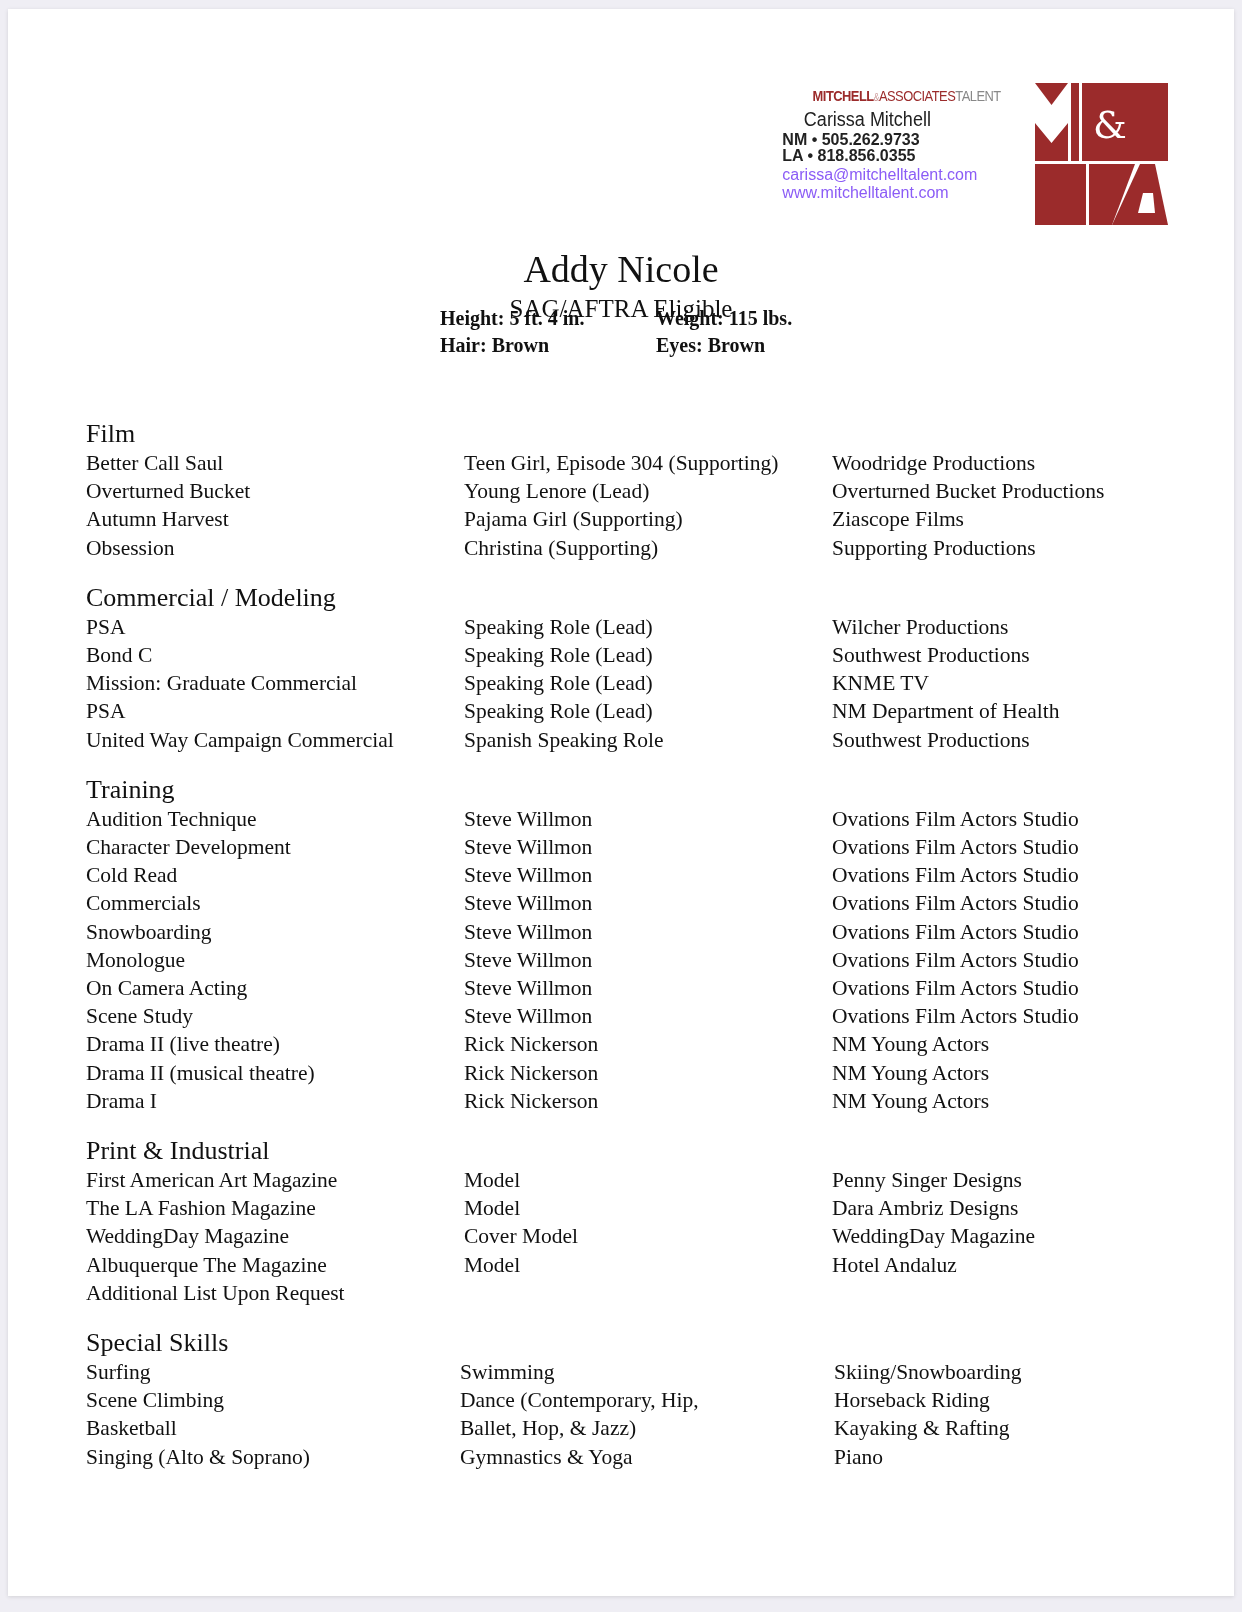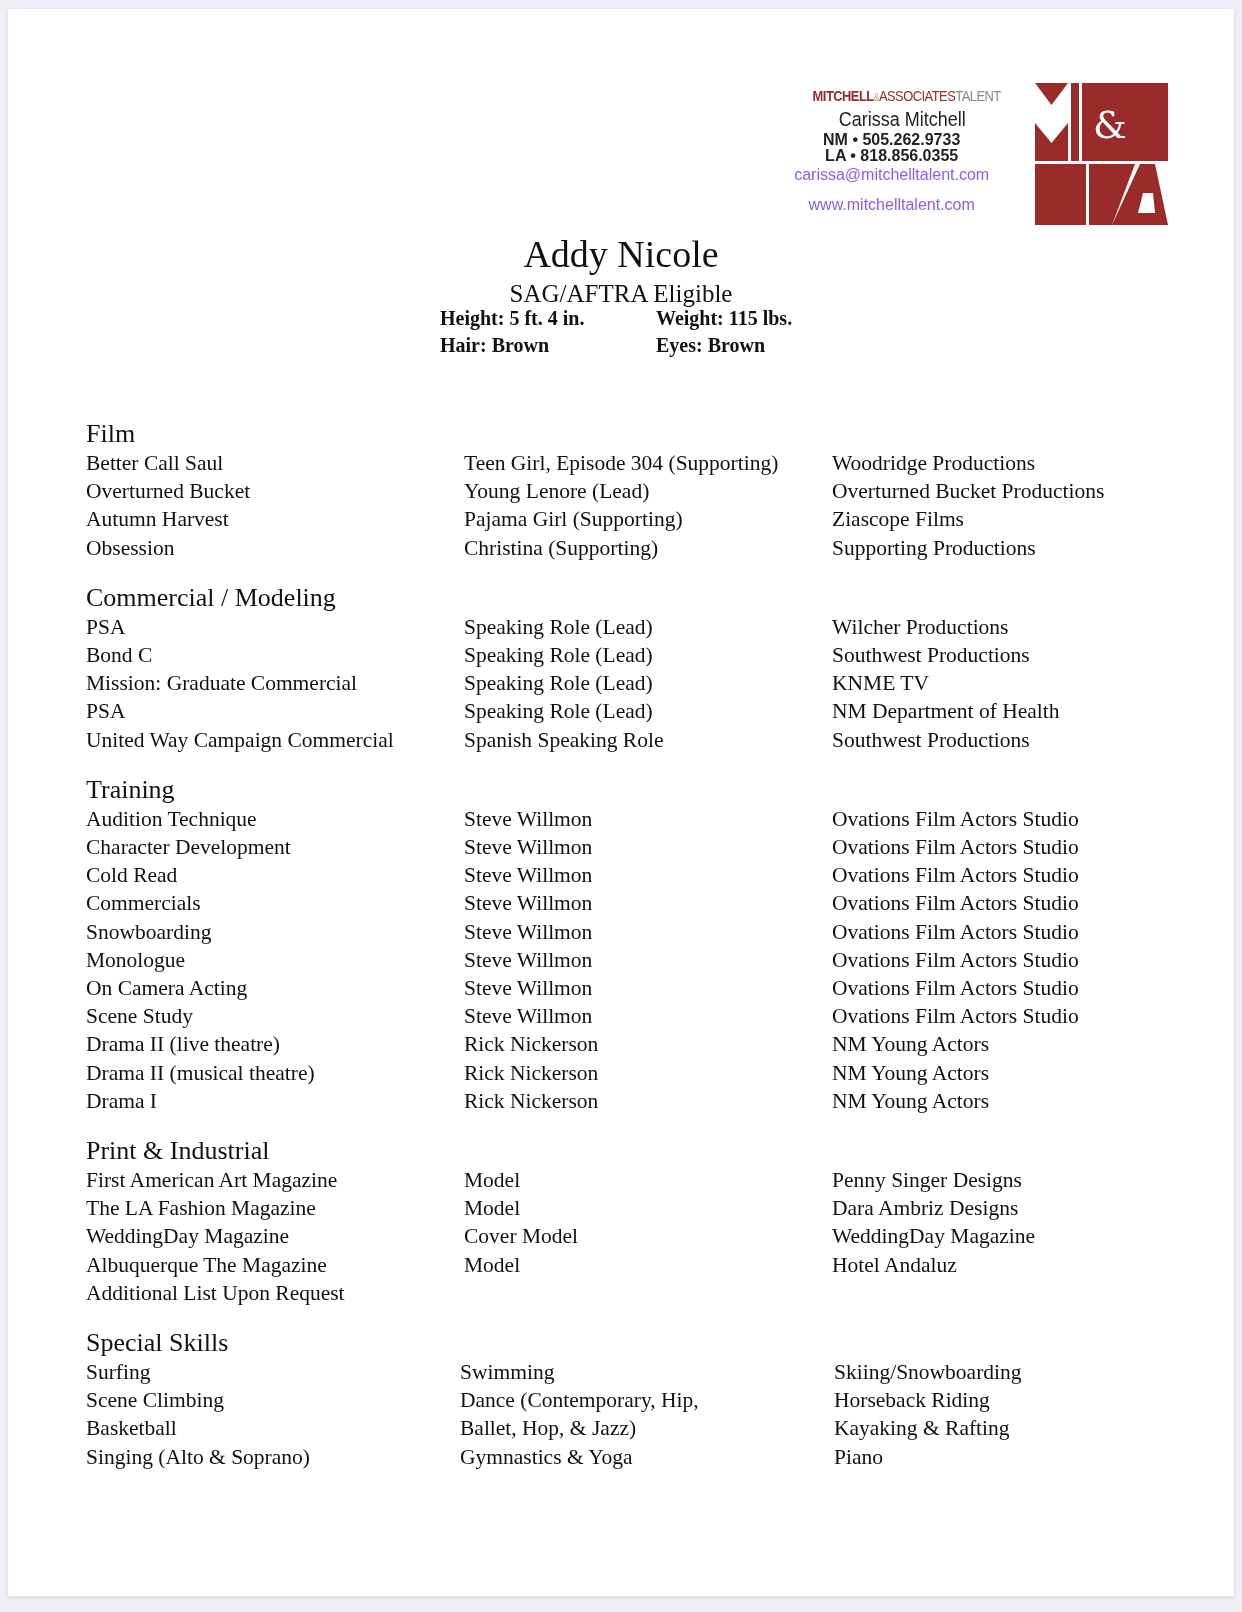--- a/index.html
+++ b/index.html
@@ -15,21 +15,21 @@
     position: absolute;
     left: 8px; top: 9px;
     width: 1226px; height: 1587px;
     background: #ffffff;
     box-shadow: 0 1px 4px rgba(0,0,0,0.12);
   }
   
   .agency {
     position: absolute;
     right: 233px; top: 79px;
-    text-align: center;
+    text-align: left;
     font-family: "Liberation Sans", "DejaVu Sans", sans-serif;
     line-height: 1;
   }
   .agency .brand {
     font-size: 15px;
     letter-spacing: -0.6px;
     transform: scaleX(0.86);
     transform-origin: right center;
     white-space: nowrap;
     height: 17px;
@@ -42,21 +42,21 @@
   .agency .phone { font-size: 16px; font-weight: bold; color: #222; margin-top: 3px; }
   .agency .small { font-size: 16px; color: #8b5cf6; margin-top: 3px; }
 
   .logo {
     position: absolute;
     left: 1027px; top: 74px;
     width: 133px; height: 142px;
   }
 
   
-  .header { position: absolute; left: 0; right: 0; top: 223px; text-align: center; font-family: Liberation Serif, serif; }
+  .header { position: absolute; left: 0; right: 0; top: 238px; text-align: center; font-family: Liberation Serif, serif; }
   .name { font-size: 38px; line-height: 44px; color: #111; }
   .union { font-size: 25px; line-height: 28px; margin-top: 4px; }
   .stats {
     position: absolute; top: 296px; left: 432px;
     font-size: 20px; line-height: 27px;
   }
   .stats .row { display: flex; font-weight: bold; }
   .stats .c1 { width: 216px; }
 
   
@@ -74,21 +74,21 @@
 <body>
 
 <div class="page">
 
   <div class="agency">
     <div class="brand"><span class="b1">MITCHELL</span><span class="amp">&amp;</span><span class="b2">ASSOCIATES</span><span class="b3">TALENT</span></div>
     <div class="contact-name">Carissa Mitchell</div>
     <div class="phone">NM • 505.262.9733</div>
     <div class="phone" style="margin-top:0">LA • 818.856.0355</div>
     <div class="small">carissa@mitchelltalent.com</div>
-    <div class="small" style="margin-top:14px">www.mitchelltalent.com</div>
+    <div class="small" style="margin-top:2px">www.mitchelltalent.com</div>
   </div>
 
   <div class="logo">
     <svg width="133" height="142" viewBox="0 0 133 142">
       <g fill="#9b2b2b">
 
         <polygon points="0,0 33,0 16.5,22"></polygon>
 
         <polygon points="0,40 16.5,60 33,40 33,78 0,78"></polygon>
 

